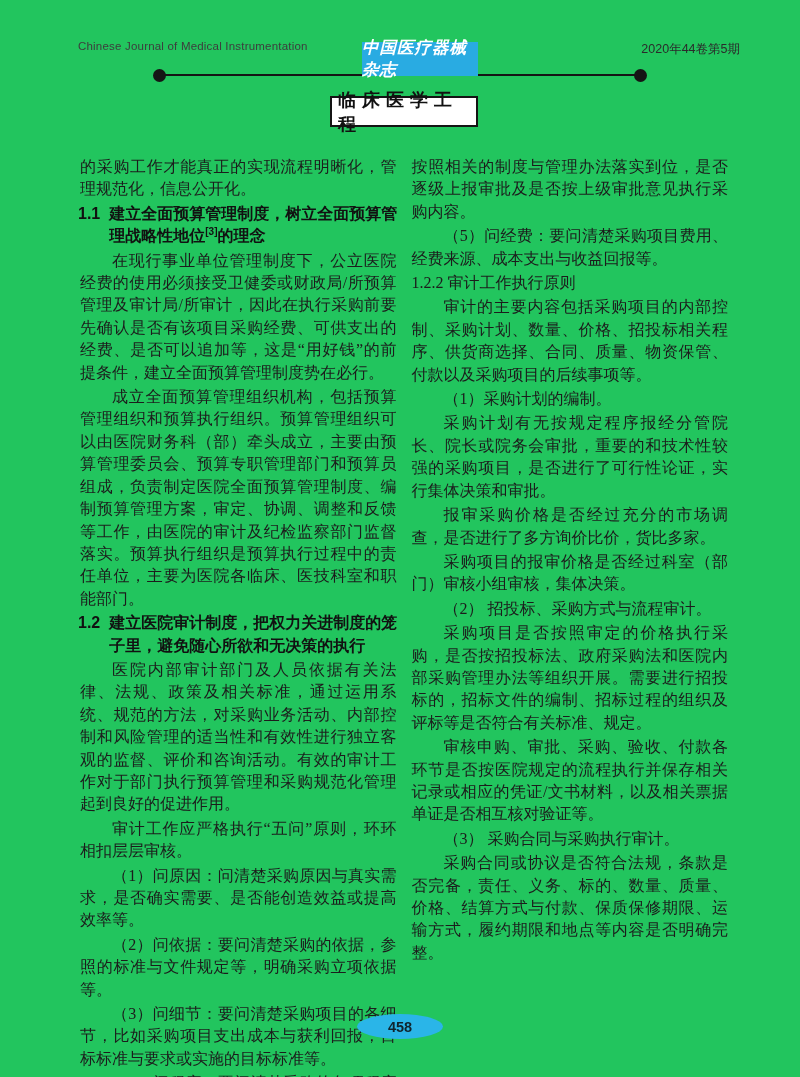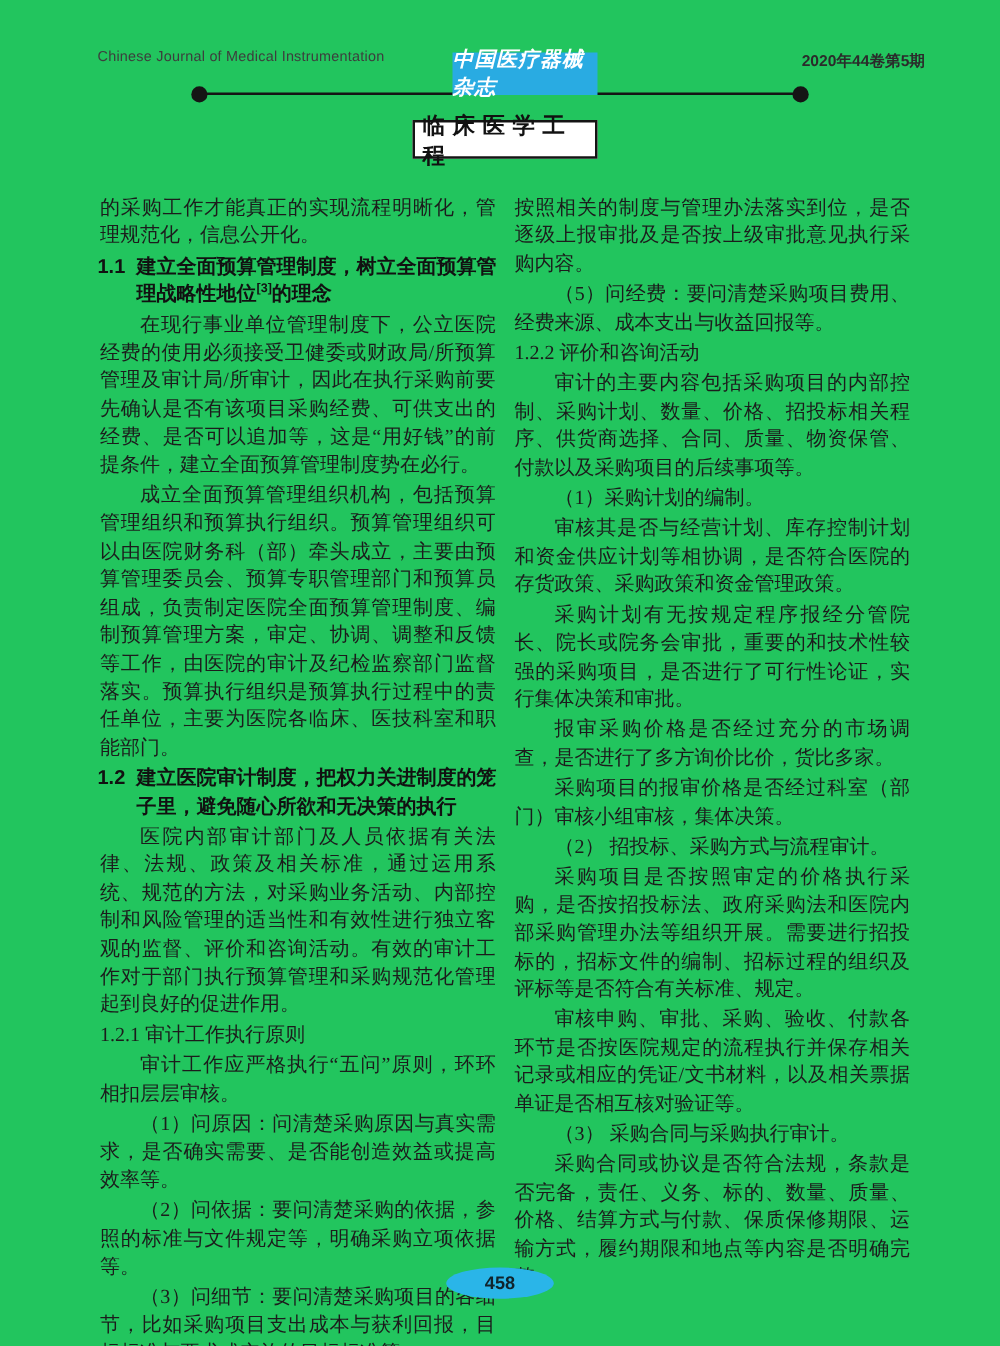--- a/index.html
+++ b/index.html
@@ -3,21 +3,21 @@
 <meta charset="utf-8">
 <style>
   html,body{margin:0;padding:0;background:#ffffff;}
   .page{position:relative;width:800px;height:1077px;background:#22c55e;overflow:hidden;
         font-family:"Liberation Serif","DejaVu Serif",serif;color:#1c1c1c;}
 
   
   .jname{position:absolute;left:78px;top:40px;font-family:"Liberation Sans","DejaVu Sans",sans-serif;
          font-size:11.5px;color:#3d3d3d;letter-spacing:.2px;}
   .issue{position:absolute;right:60px;top:41px;font-size:12.5px;color:#2b2b2b;
-         font-family:"Liberation Sans","DejaVu Sans",sans-serif;font-weight:bold;}
+         font-family:"Liberation Sans","DejaVu Sans",sans-serif;}
   .rule{position:absolute;left:160px;right:160px;top:74px;height:2px;background:#151515;}
   .dot{position:absolute;width:13px;height:13px;border-radius:50%;background:#151515;top:-5.5px;}
   .dot.left{left:-7px;}
   .dot.right{right:-7px;}
   .logo{position:absolute;left:330px;top:42px;width:148px;z-index:2;}
   .logo-top{height:34px;color:#ffffff;font-style:italic;font-weight:bold;font-size:16.5px;
             display:flex;align-items:center;justify-content:center;letter-spacing:1px;
             transform-origin:center;font-family:"Liberation Serif","DejaVu Serif",serif;margin-left:32px;}
   .logo-bottom{height:27px;background:#ffffff;border:2px solid #141414;font-weight:bold;font-size:18px;
             letter-spacing:6px;padding-left:6px;display:flex;align-items:center;justify-content:center;
@@ -66,34 +66,32 @@
           <span class="h2num">1.1</span>
           <span class="h2title">建立全面预算管理制度，树立全面预算管理战略性地位<sup>[3]</sup>的理念</span>
         </div>
         <p class="p">在现行事业单位管理制度下，公立医院经费的使用必须接受卫健委或财政局/所预算管理及审计局/所审计，因此在执行采购前要先确认是否有该项目采购经费、可供支出的经费、是否可以追加等，这是“用好钱”的前提条件，建立全面预算管理制度势在必行。</p>
         <p class="p">成立全面预算管理组织机构，包括预算管理组织和预算执行组织。预算管理组织可以由医院财务科（部）牵头成立，主要由预算管理委员会、预算专职管理部门和预算员组成，负责制定医院全面预算管理制度、编制预算管理方案，审定、协调、调整和反馈等工作，由医院的审计及纪检监察部门监督落实。预算执行组织是预算执行过程中的责任单位，主要为医院各临床、医技科室和职能部门。</p>
         <div class="h2">
           <span class="h2num">1.2</span>
           <span class="h2title">建立医院审计制度，把权力关进制度的笼子里，避免随心所欲和无决策的执行</span>
         </div>
         <p class="p">医院内部审计部门及人员依据有关法律、法规、政策及相关标准，通过运用系统、规范的方法，对采购业务活动、内部控制和风险管理的适当性和有效性进行独立客观的监督、评价和咨询活动。有效的审计工作对于部门执行预算管理和采购规范化管理起到良好的促进作用。</p>
-        <p class="h3">1.2.1 审计工作执行原则</p>
         <p class="p">审计工作应严格执行“五问”原则，环环相扣层层审核。</p>
         <p class="p">（1）问原因：问清楚采购原因与真实需求，是否确实需要、是否能创造效益或提高效率等。</p>
         <p class="p">（2）问依据：要问清楚采购的依据，参照的标准与文件规定等，明确采购立项依据等。</p>
         <p class="p">（3）问细节：要问清楚采购项目的各细节，比如采购项目支出成本与获利回报，目标标准与要求或实施的目标标准等。</p>
         <p class="p">（4）问程序：要问清楚采购的各项程序是否</p>
       </section>
     <section class="col" id="col-right">
         <p class="cont">按照相关的制度与管理办法落实到位，是否逐级上报审批及是否按上级审批意见执行采购内容。</p>
         <p class="p">（5）问经费：要问清楚采购项目费用、经费来源、成本支出与收益回报等。</p>
-        <p class="h3">1.2.2 评价和咨询活动</p>
+        <p class="h3">1.2.2 审计工作执行原则</p>
         <p class="p">审计的主要内容包括采购项目的内部控制、采购计划、数量、价格、招投标相关程序、供货商选择、合同、质量、物资保管、付款以及采购项目的后续事项等。</p>
         <p class="p">（1）采购计划的编制。</p>
-        <p class="p">审核其是否与经营计划、库存控制计划和资金供应计划等相协调，是否符合医院的存货政策、采购政策和资金管理政策。</p>
         <p class="p">采购计划有无按规定程序报经分管院长、院长或院务会审批，重要的和技术性较强的采购项目，是否进行了可行性论证，实行集体决策和审批。</p>
         <p class="p">报审采购价格是否经过充分的市场调查，是否进行了多方询价比价，货比多家。</p>
         <p class="p">采购项目的报审价格是否经过科室（部门）审核小组审核，集体决策。</p>
         <p class="p">（2） 招投标、采购方式与流程审计。</p>
         <p class="p">采购项目是否按照审定的价格执行采购，是否按招投标法、政府采购法和医院内部采购管理办法等组织开展。需要进行招投标的，招标文件的编制、招标过程的组织及评标等是否符合有关标准、规定。</p>
         <p class="p">审核申购、审批、采购、验收、付款各环节是否按医院规定的流程执行并保存相关记录或相应的凭证/文书材料，以及相关票据单证是否相互核对验证等。</p>
         <p class="p">（3） 采购合同与采购执行审计。</p>
         <p class="p">采购合同或协议是否符合法规，条款是否完备，责任、义务、标的、数量、质量、价格、结算方式与付款、保质保修期限、运输方式，履约期限和地点等内容是否明确完整。</p>
       </section>
   </main>

